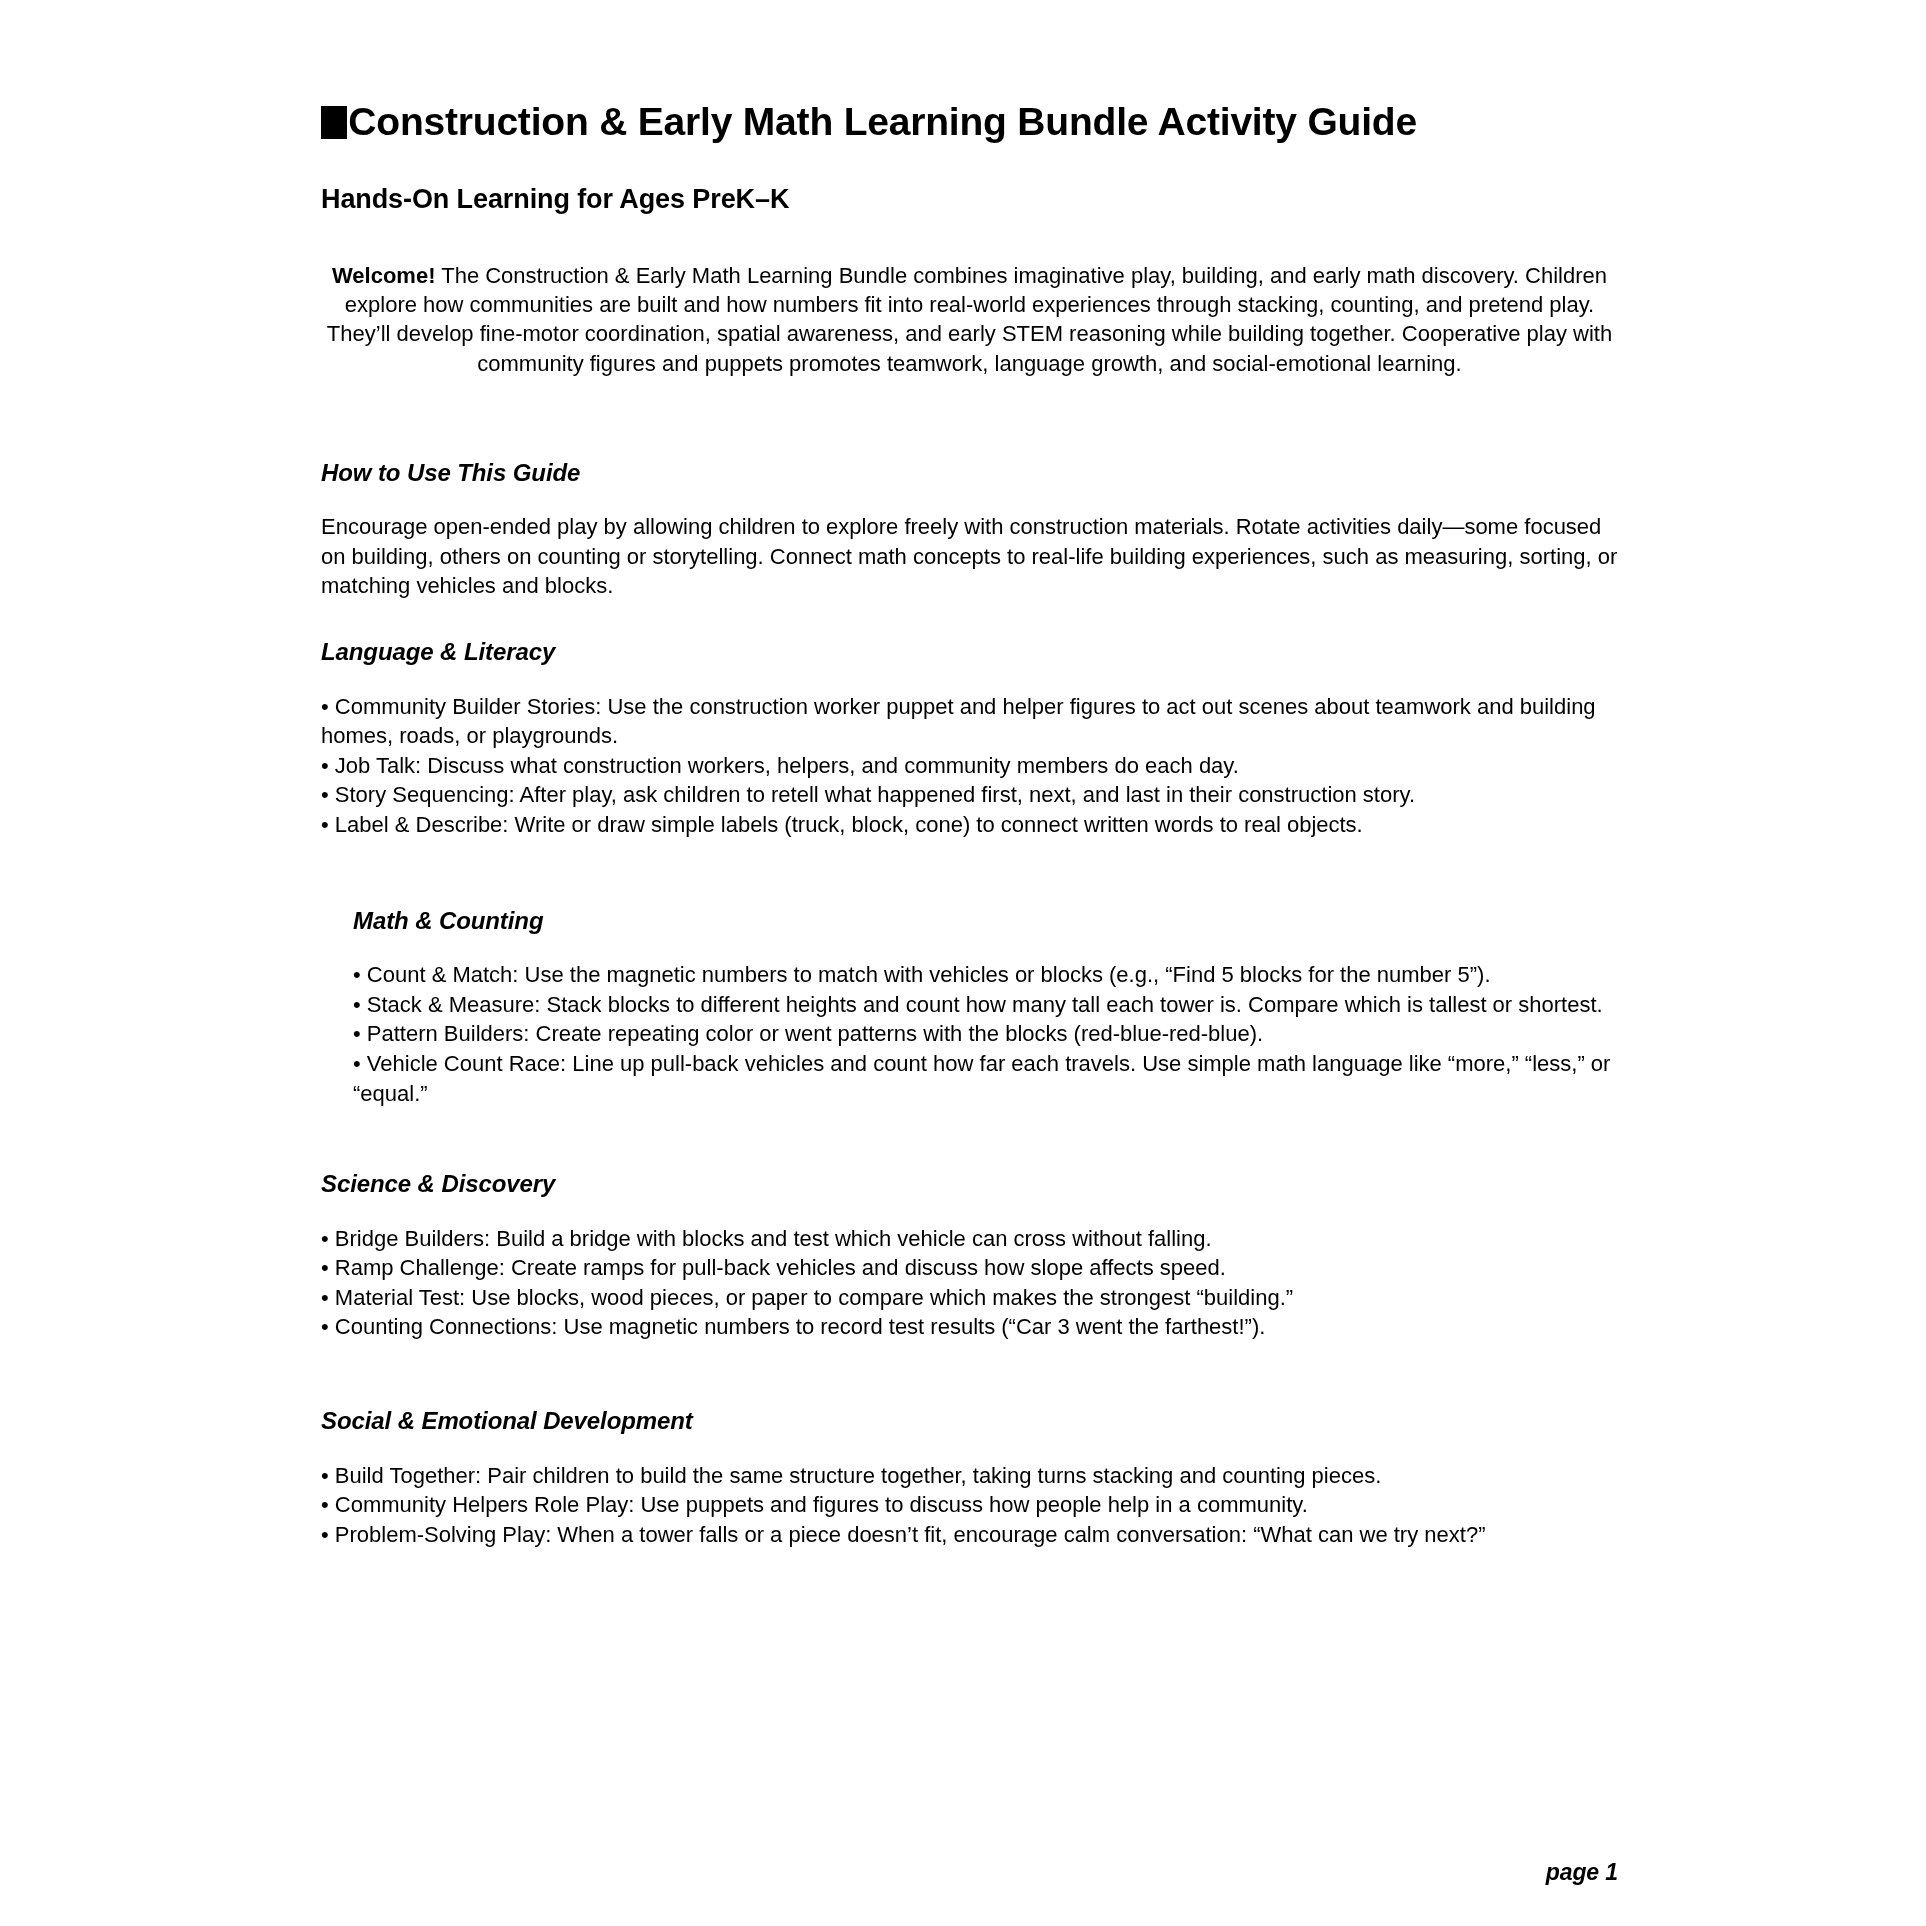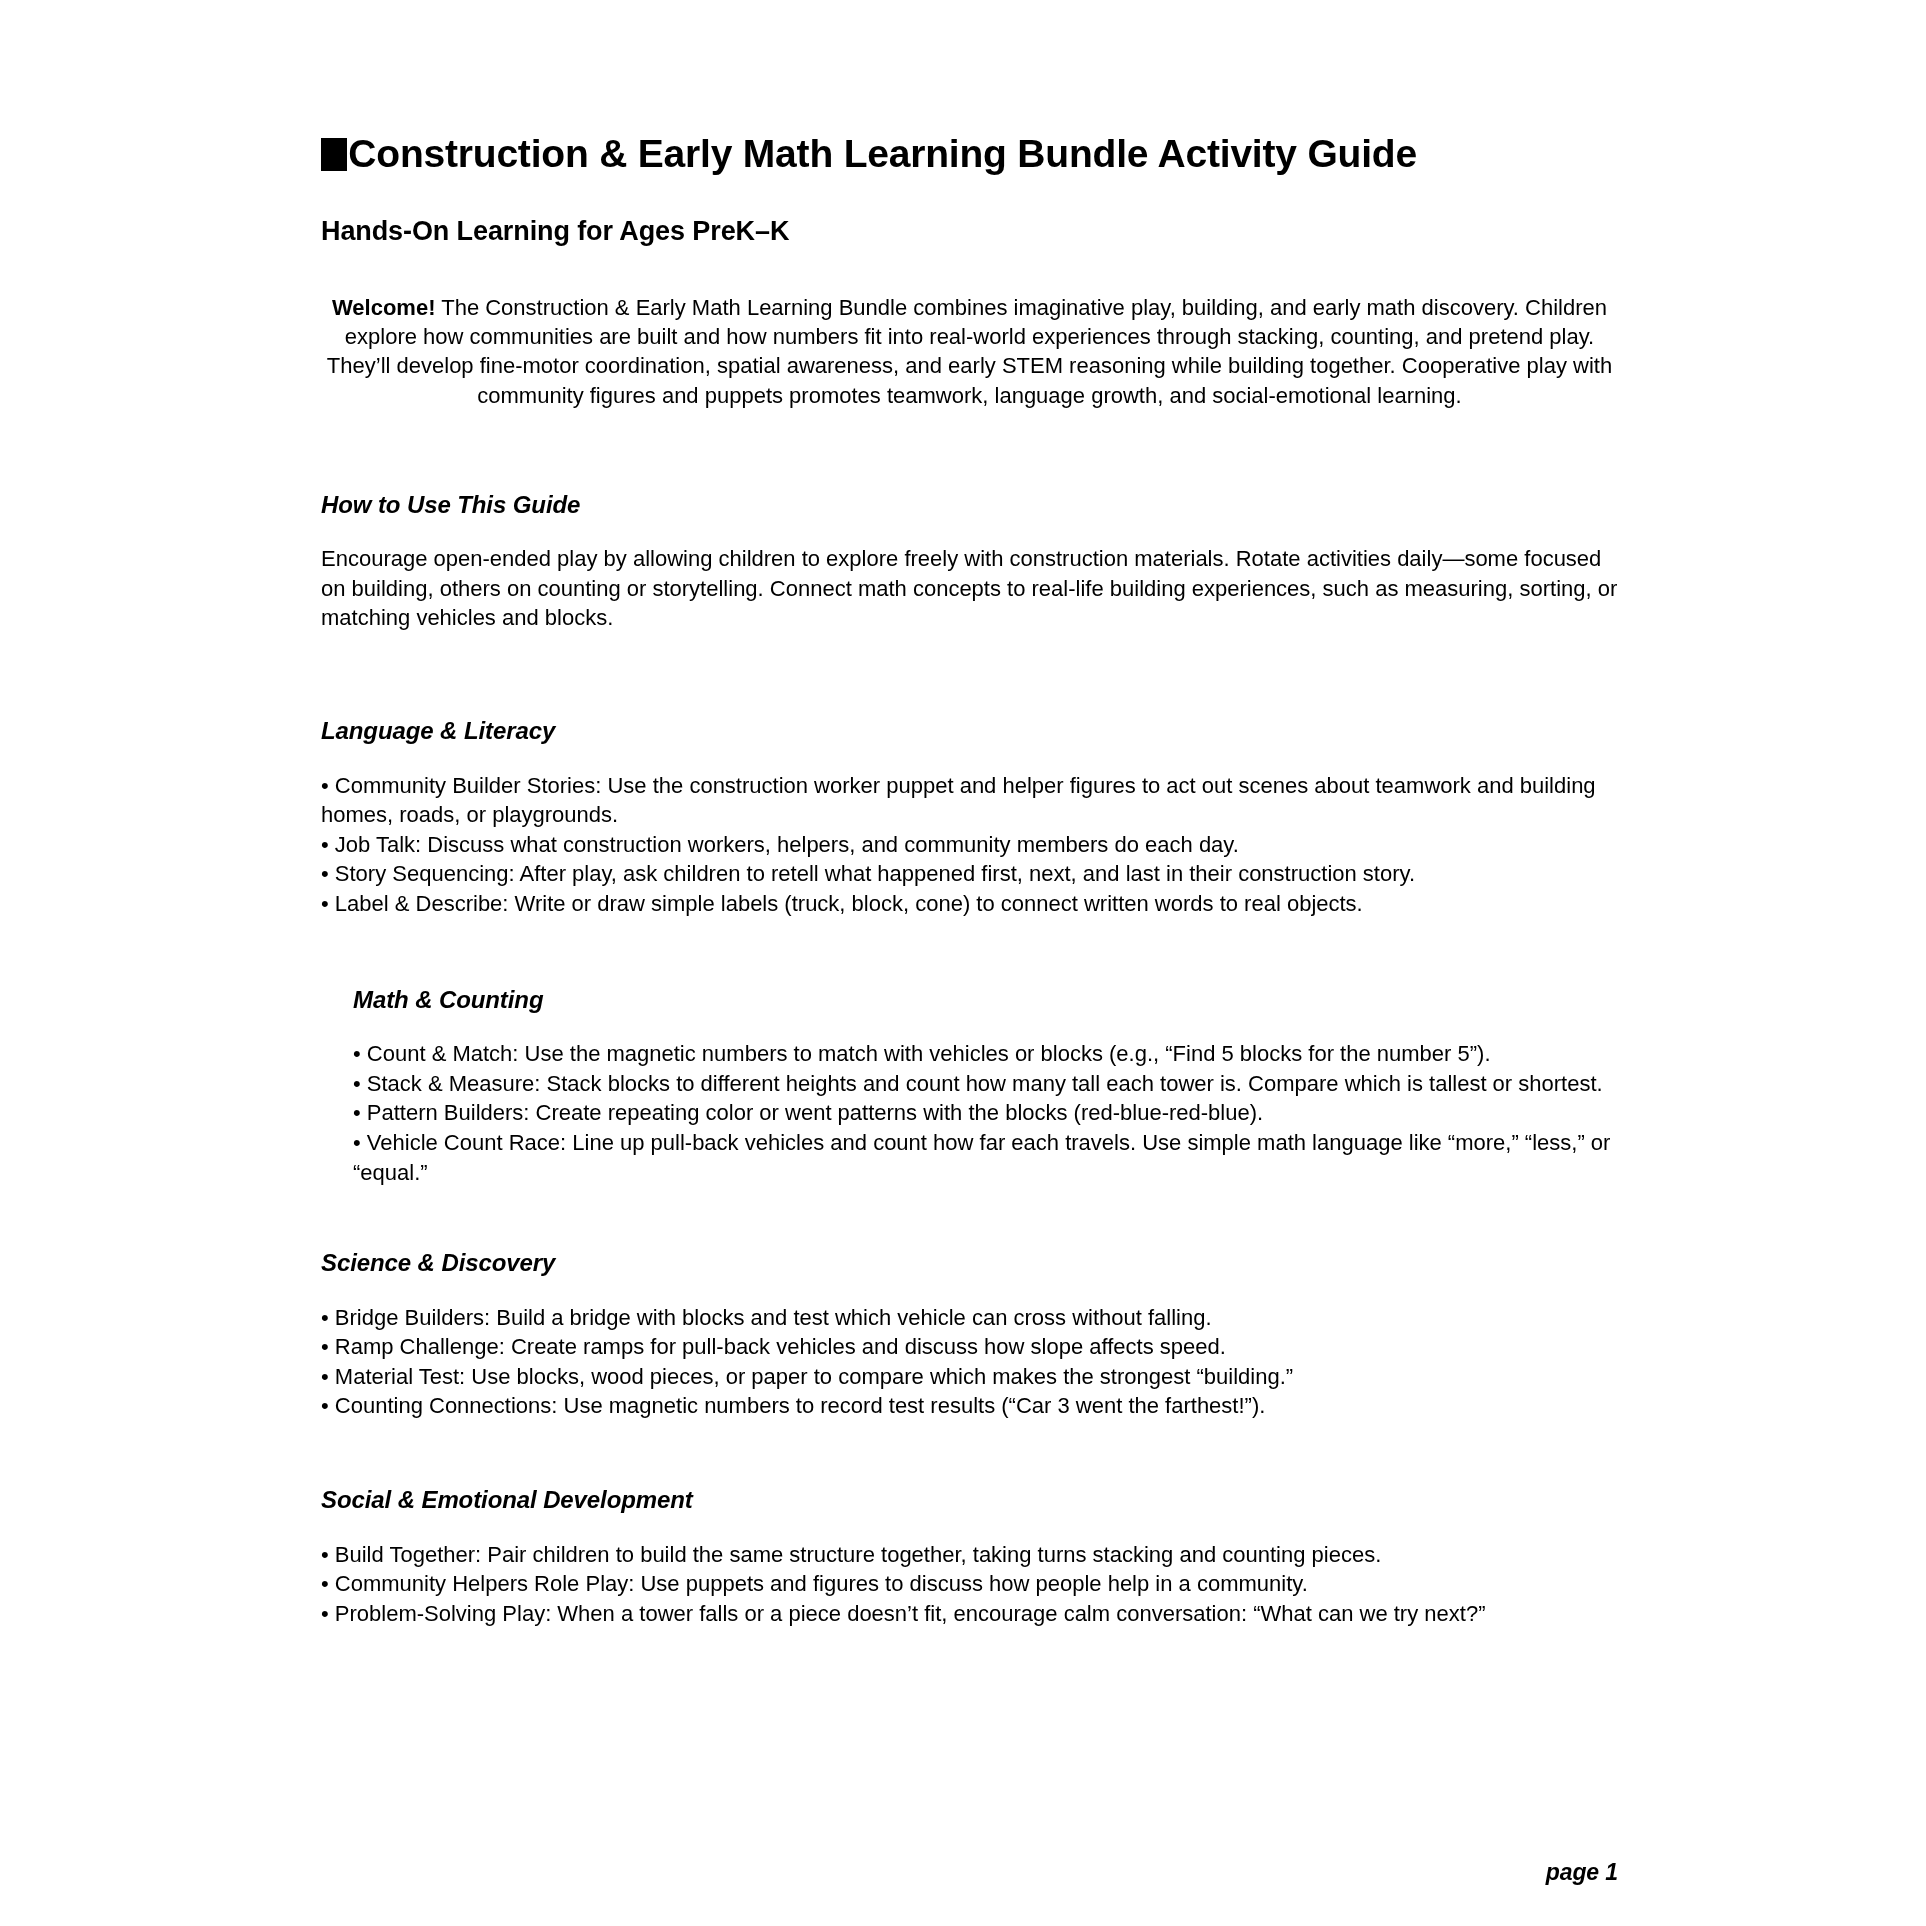--- a/index.html
+++ b/index.html
@@ -20,21 +20,21 @@
     position: relative;
     width: 1926px;
     height: 1926px;
     background: #ffffff;
     box-sizing: border-box;
   }
 
   .content {
     position: absolute;
     left: 321px;
-    top: 133px;
+    top: 101px;
     width: 1297px;
   }
 
   
   .doc-title {
     font-size: 39px;
     font-weight: bold;
     line-height: 1.08;
     letter-spacing: -0.2px;
     margin: 0 0 0 0;
@@ -91,21 +91,21 @@
     margin: 26px 0 0 0;
   }
   .bullet {
     margin: 0;
     padding: 0;
     text-indent: 0;
   }
 
   
   .section.how     { margin-top: 81px; }
-  .section.lang    { margin-top: 85px; }
+  .section.lang    { margin-top: 38px; }
   .section.math    { margin-top: 67px; margin-left: 32px; }
   .section.science { }
   .section.social  { margin-top: 65px; }
 
   
   .page-footer {
     position: absolute;
     right: 308px;
     bottom: 40px;
     font-size: 23px;

